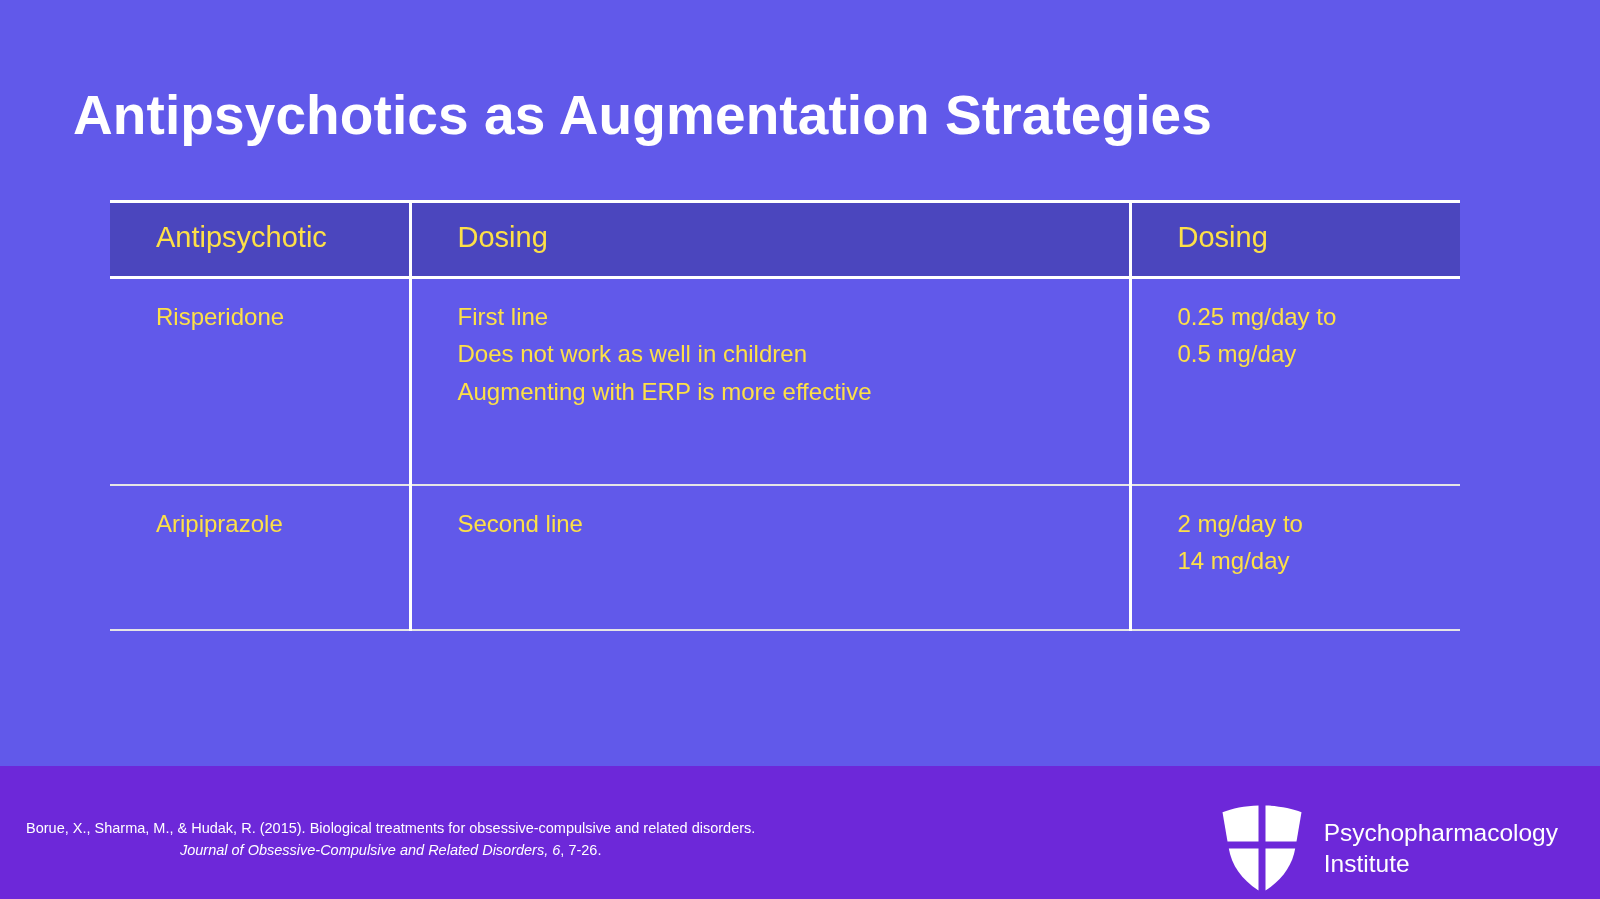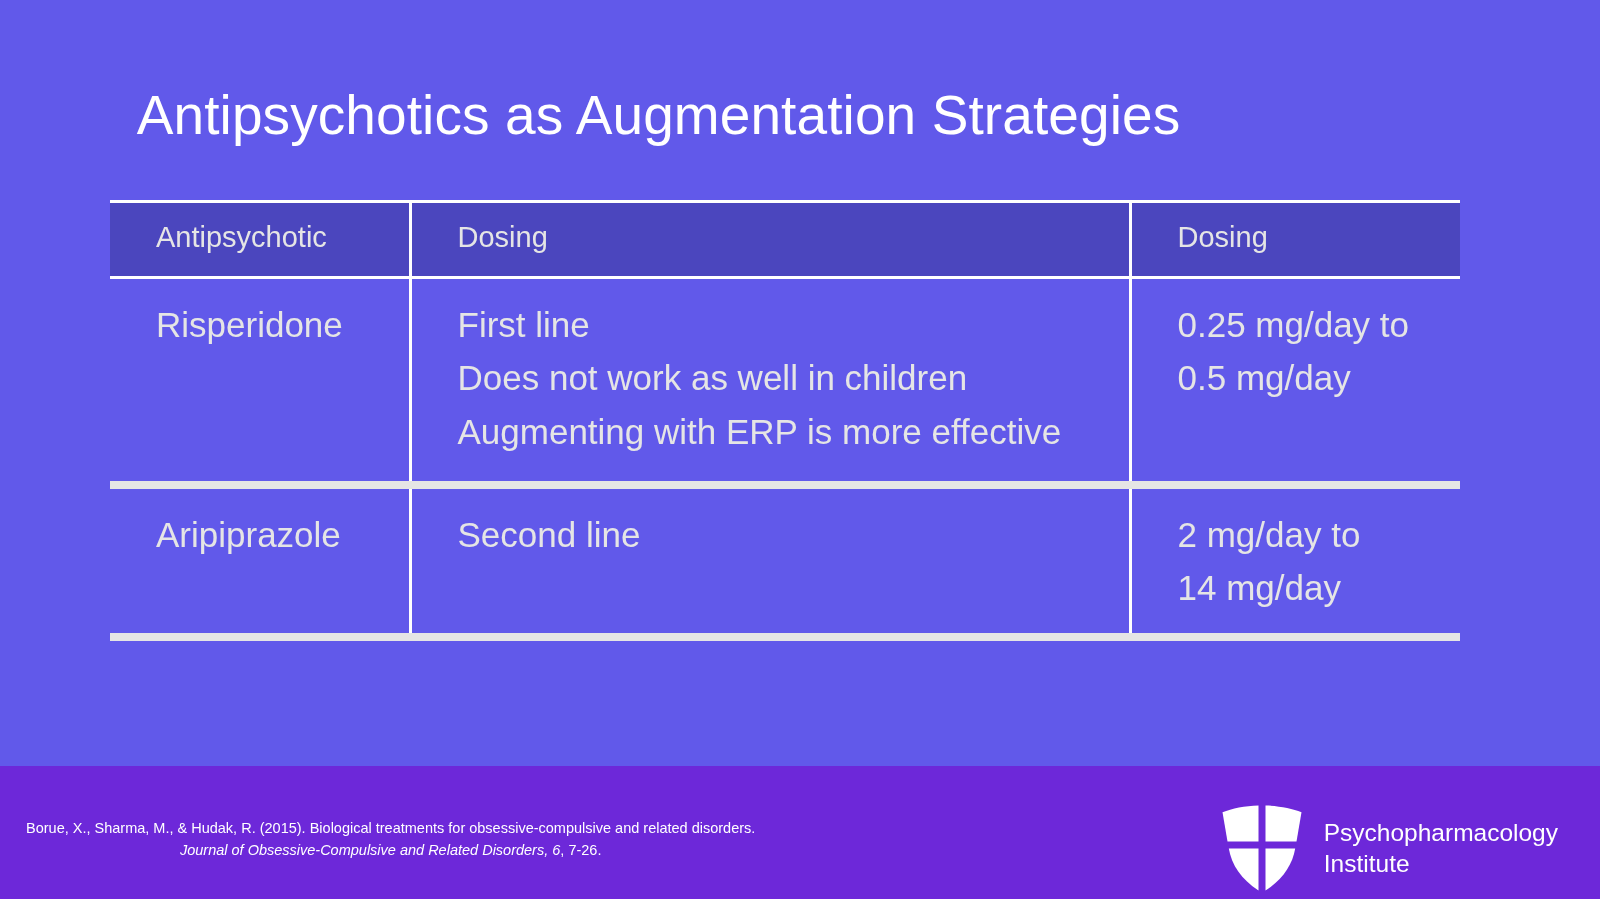--- a/index.html
+++ b/index.html
@@ -14,25 +14,25 @@
     background: #6159EA;
     overflow: hidden;
     font-family: "Liberation Sans", sans-serif;
     color: #ffffff;
   }
 
   
   #slide-title {
     position: absolute;
     top: 46px;
-    left: 16px;
+    left: 0;
     width: 1285px;
     text-align: center;
     font-size: 55px;
-    font-weight: 400;
+    font-weight: 700;
     letter-spacing: 0.1px;
     color: #ffffff;
     line-height: 1.18;
     white-space: nowrap;
   }
 
   
   #table-wrap {
     position: absolute;
     left: 110px;
@@ -46,44 +46,44 @@
   }
   table.slide-table col.c1 { width: 300px; }
   table.slide-table col.c2 { width: 720px; }
   table.slide-table col.c3 { width: 330px; }
 
   table.slide-table th,
   table.slide-table td {
     vertical-align: top;
     text-align: left;
     padding: 0;
-    color: #e5e5e5;
+    color: #fde047;
     font-weight: 400;
   }
 
   
   thead tr.header-row th {
     background: #4B46BE;
     border-top: 3px solid #ffffff;
     border-bottom: 3px solid #ffffff;
     height: 76px;
     font-size: 29px;
     padding: 18px 0 0 46px;
     box-sizing: border-box;
   }
   thead tr.header-row th.col-anti { border-right: 3px solid #ffffff; }
   thead tr.header-row th.col-comment { border-right: 3px solid #ffffff; }
 
   
   tbody tr.data-row td {
-    font-size: 35px;
+    font-size: 24px;
     line-height: 1.47;
     padding: 20px 10px 20px 46px;
     box-sizing: border-box;
-    border-bottom: 8px solid #e5e5e5;
+    border-bottom: 2px solid #e5e5e5;
   }
   tbody tr.data-row td.col-anti { border-right: 3px solid #ffffff; }
   tbody tr.data-row td.col-comment { border-right: 3px solid #ffffff; }
 
   tbody tr.row-risperidone td { height: 207px; }
   tbody tr.row-aripiprazole td { height: 145px; }
 
   .cell-line { display: block; white-space: nowrap; }
   .cell-line + .cell-line { margin-top: 2px; }
 

